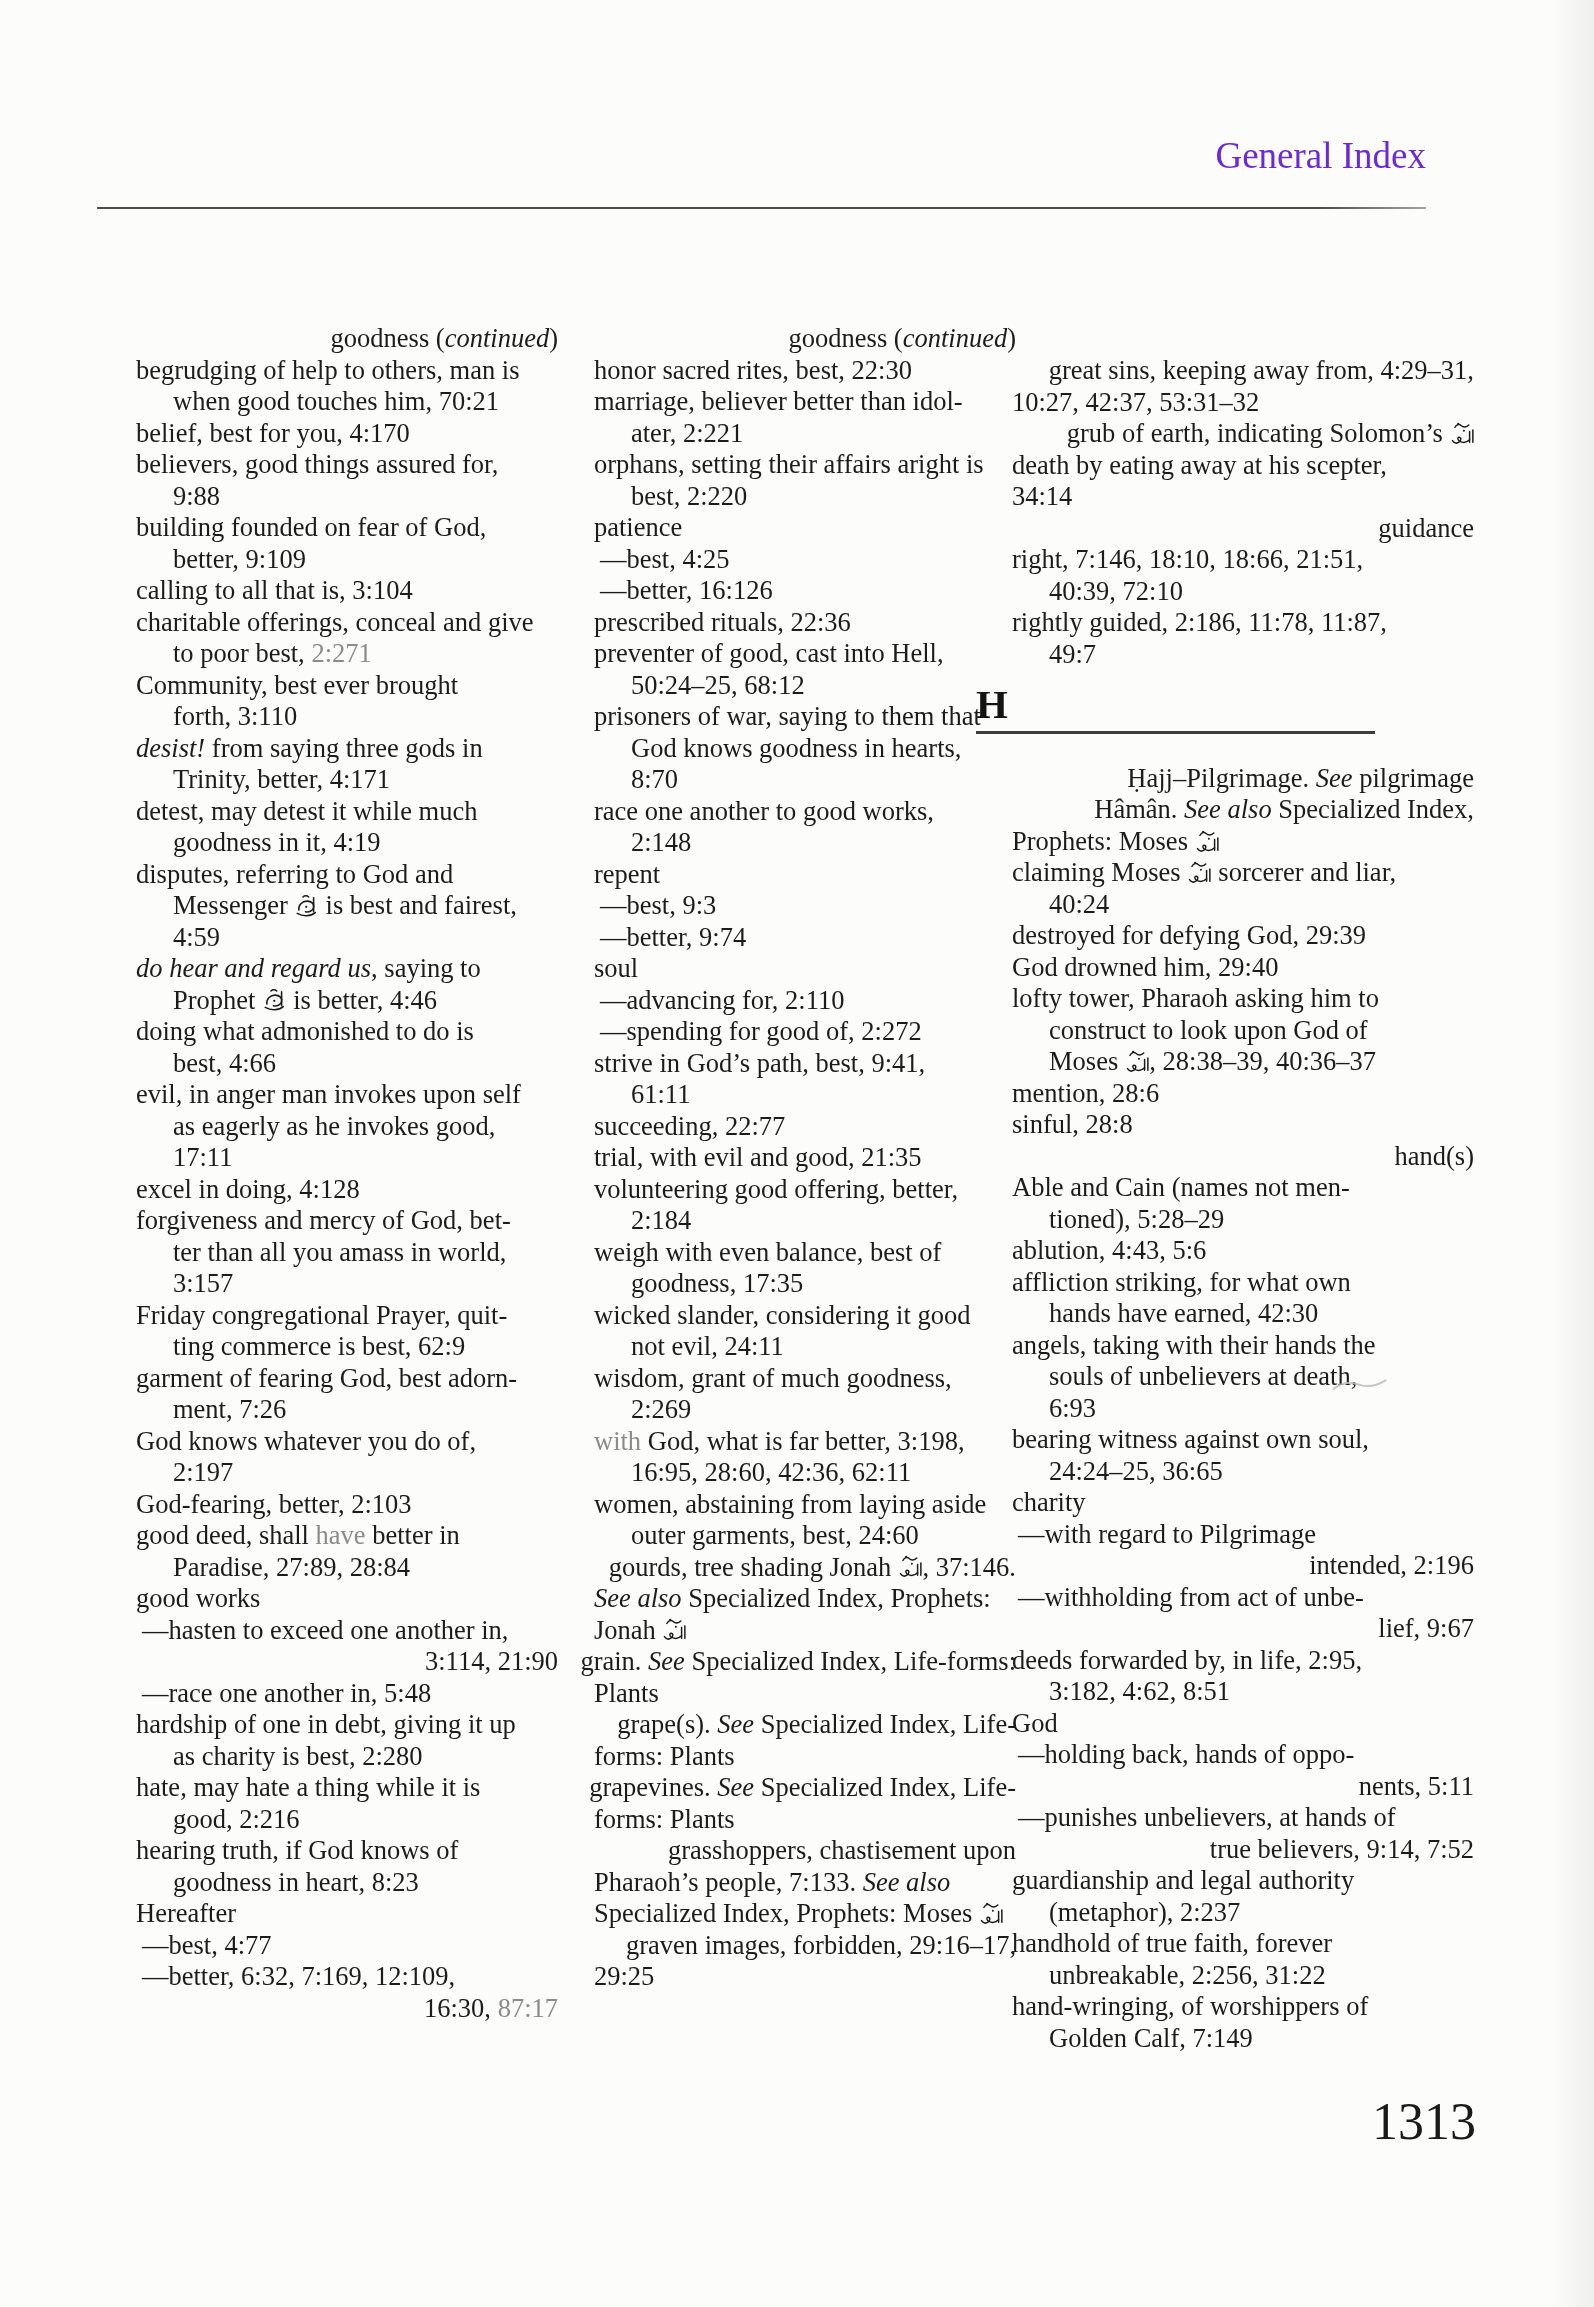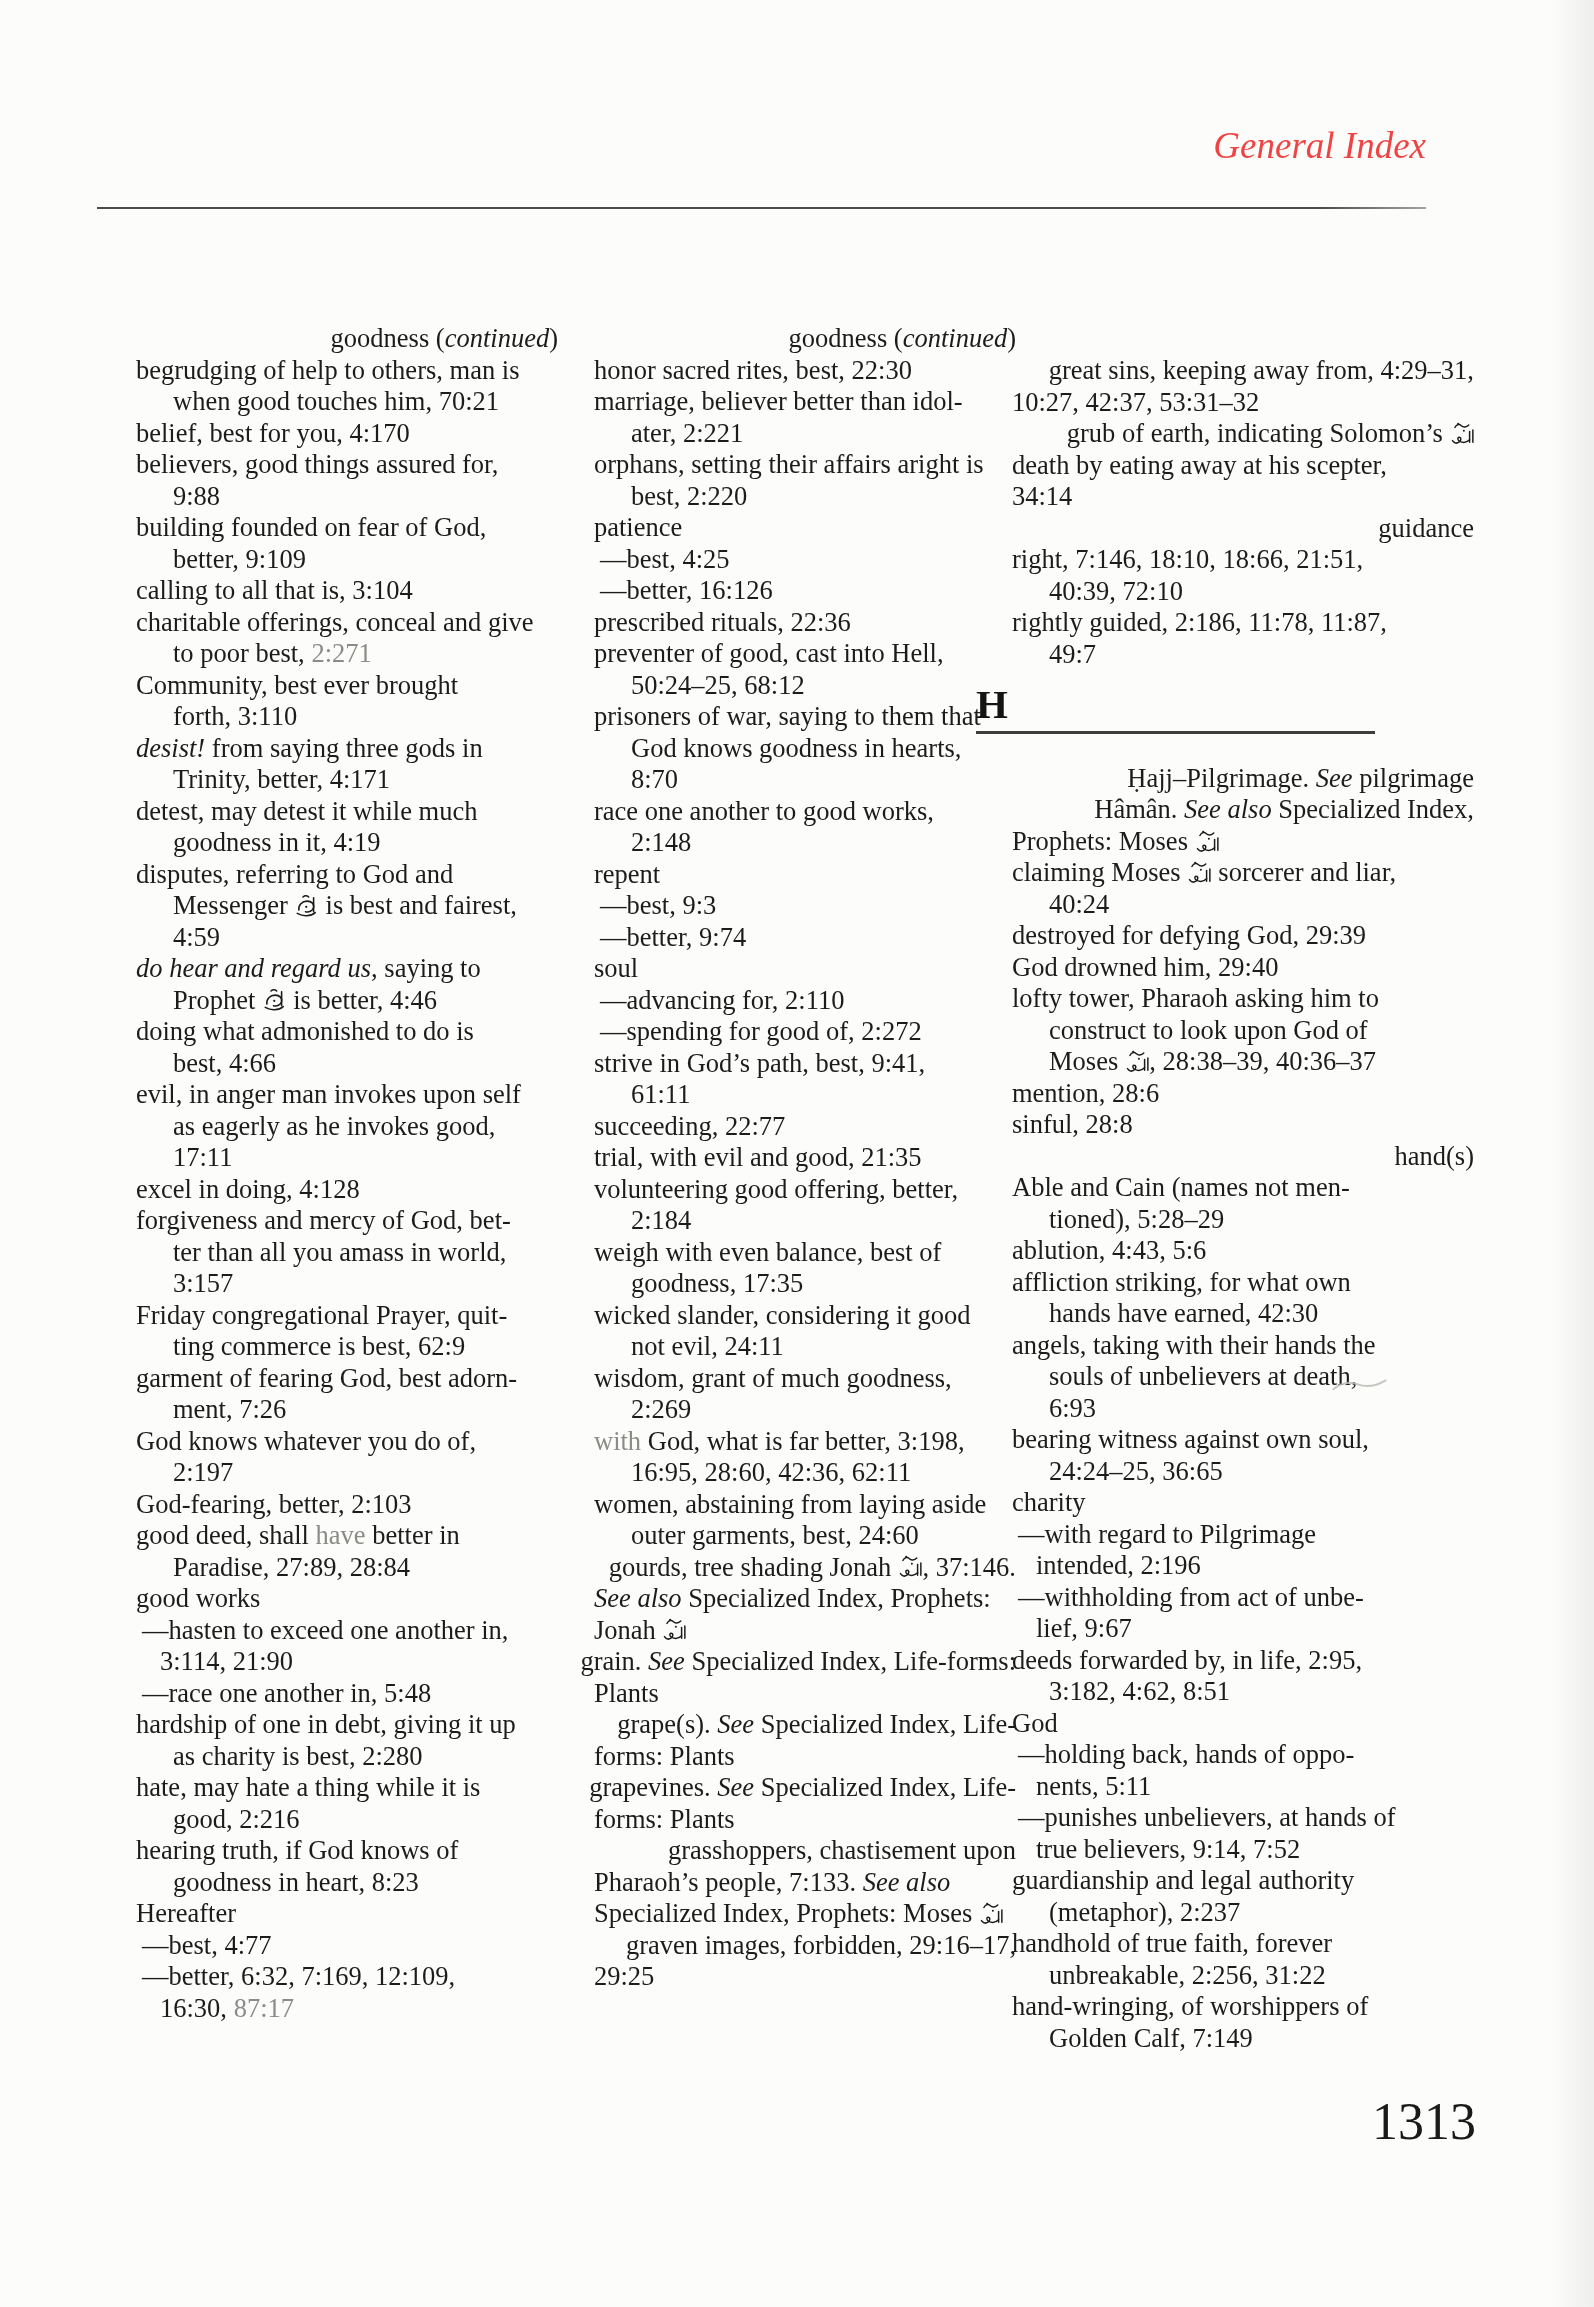--- a/index.html
+++ b/index.html
@@ -6,37 +6,37 @@
   body{background:#d8d8d4;}
   #page{
     position:relative;
     width:1595px;height:2307px;
     background:#fcfcfa;
     font-family:"Liberation Serif","DejaVu Serif",serif;
     color:#1c1c1c;
     overflow:hidden;
   }
   .page-header{
-    position:absolute;top:126px;right:169px;
-    font-style:italic;font-size:37px;line-height:39px;color:#ef4444;
+    position:absolute;top:136px;right:169px;
+    font-size:37px;line-height:39px;color:#6d28d9;
   }
   .header-rule{
     position:absolute;top:207px;left:97px;width:1329px;height:2.4px;
     background:linear-gradient(to right,#4c4c4c 0%,#4c4c4c 92%,#a3a3a0 100%);
   }
   .col{position:absolute;top:323px;}
   #col1{left:100px;width:458px;}
   #col2{left:558px;width:458px;}
   #col3{left:976px;width:498px;margin-top:32px;}
   .line{white-space:nowrap;font-size:26.5px;line-height:31.5px;}
   .ind0{padding-left:0;text-align:right;}
   .ind1{padding-left:36px;}
   .ind1d{padding-left:42px;}
   .ind2{padding-left:73px;}
-  .ind2d{padding-left:60px;}
+  .ind2d{padding-left:60px;text-align:right;}
   .it{font-style:italic;}
   .light{color:#8b8b88;}
   .section-heading{
     margin-top:11.4px;font-size:41px;line-height:46px;font-weight:bold;color:#141414;
   }
   .section-rule{height:2.4px;background:#3d3d3d;width:399px;margin:4.1px 0 29px 0;}
   .honorific{display:inline-block;}
   .honorific svg{vertical-align:-5.7px;}
   .page-number{
     position:absolute;left:1372px;top:2092px;font-size:52px;color:#1a1a1a;

